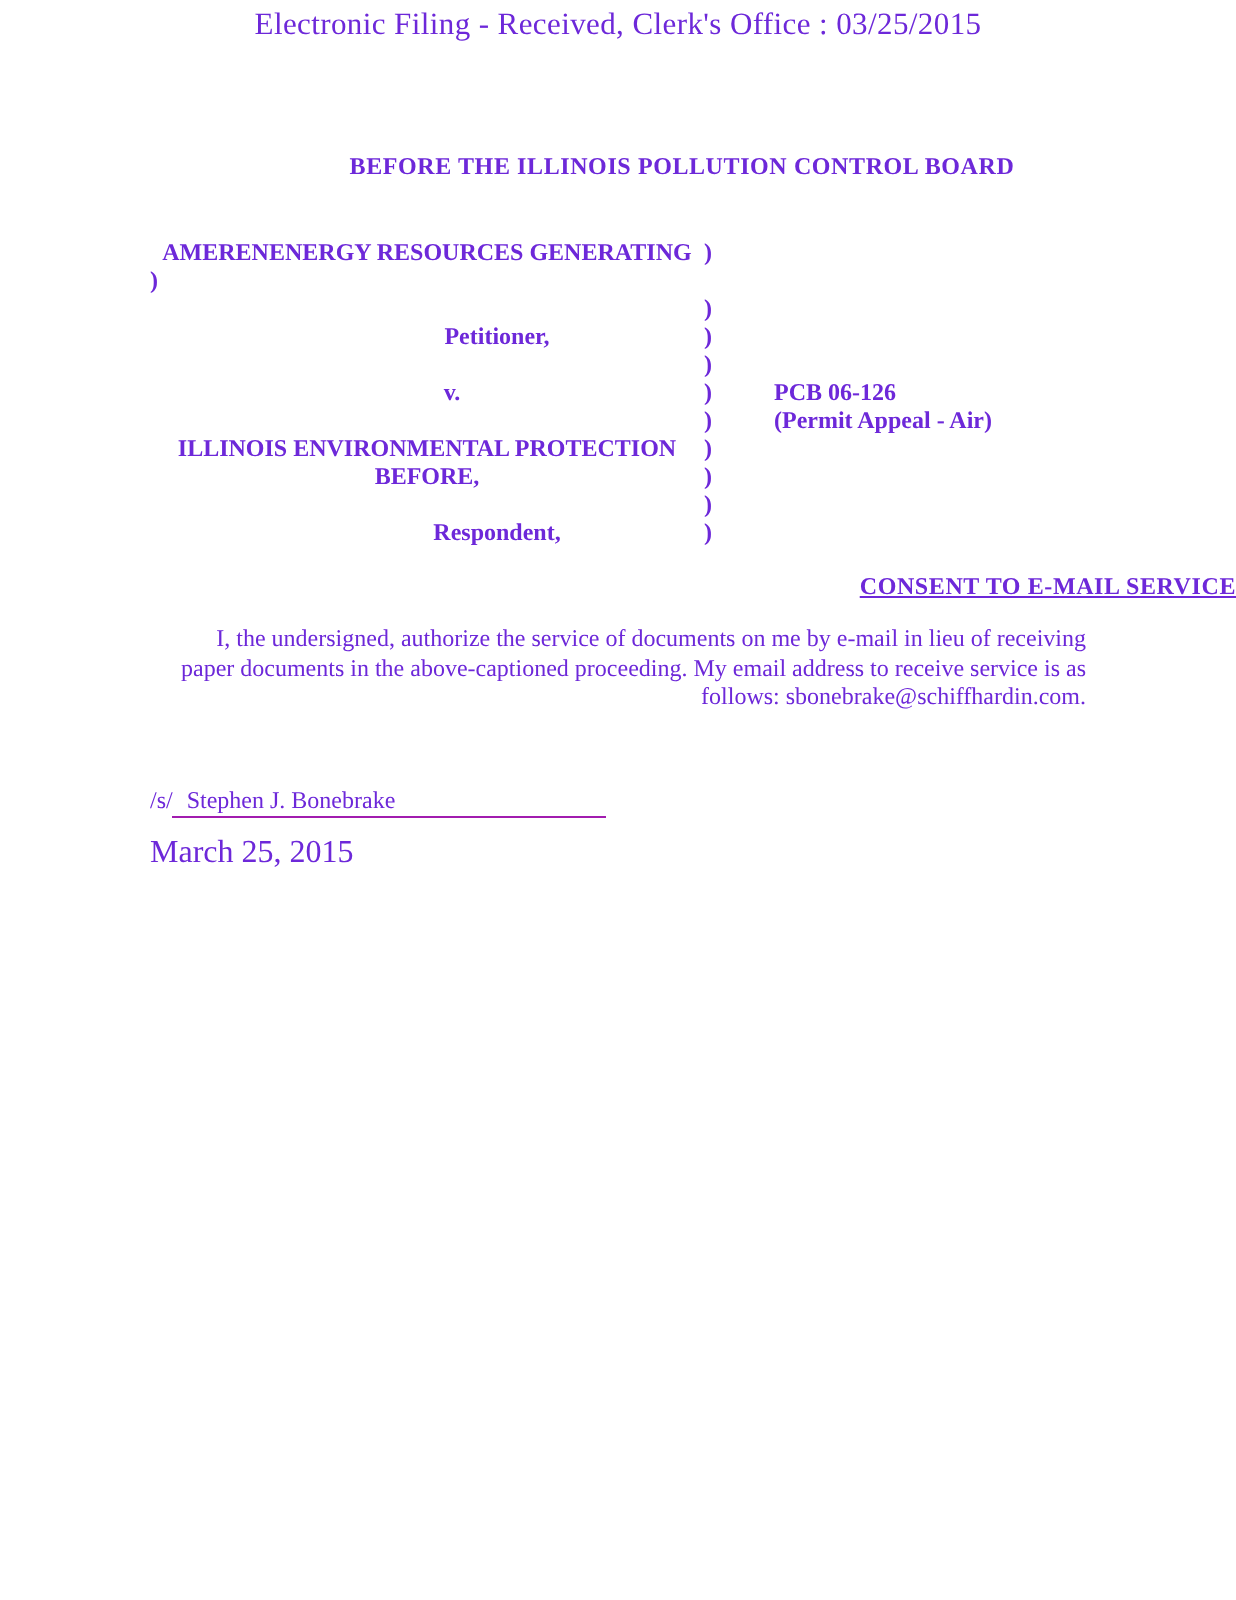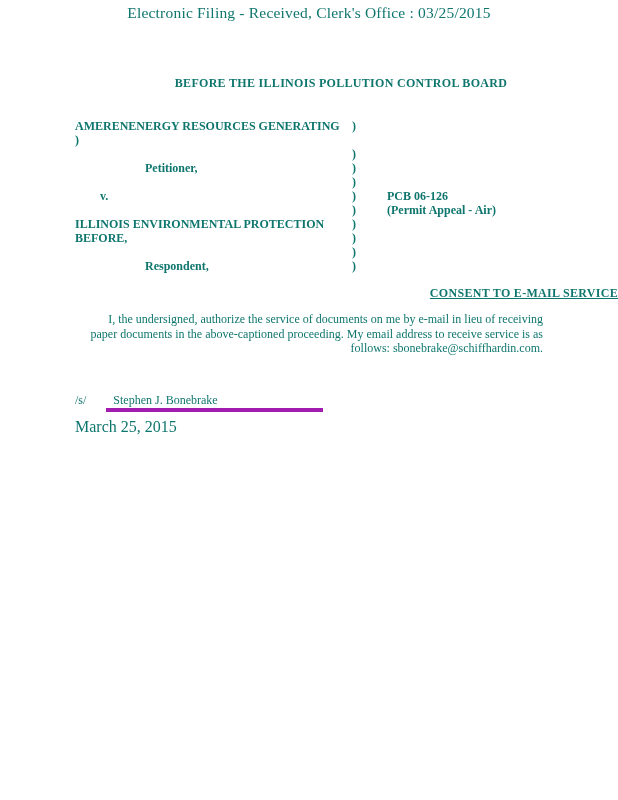--- a/index.html
+++ b/index.html
@@ -5,21 +5,21 @@
   html, body {
     margin: 0;
     padding: 0;
     background: #ffffff;
   }
   .page {
     position: relative;
     width: 618px;
     height: 800px;
     background: #ffffff;
-    color: #0f766e;
+    color: #6d28d9;
     font-family: "Liberation Serif", "DejaVu Serif", serif;
     overflow: hidden;
   }
   .efile-header {
     position: absolute;
     top: 4px;
     left: 0;
     width: 100%;
     text-align: center;
     font-size: 15.5px;
@@ -43,21 +43,21 @@
     width: 480px;
     font-size: 12px;
     font-weight: bold;
   }
   .cap-row {
     display: flex;
     height: 14px;
     line-height: 14px;
     white-space: nowrap;
   }
-  .cap-left  { width: 277px; }
+  .cap-left  { width: 277px; text-align: center; }
   .cap-paren { width: 35px; }
   .cap-right { flex: 1; }
   .ind-role  { padding-left: 70px; box-sizing: border-box; }
   .ind-v     { padding-left: 25px; box-sizing: border-box; }
   .consent-heading {
     position: absolute;
     top: 286px;
     left: 0;
     width: 100%;
     text-align: right;
@@ -82,23 +82,22 @@
     position: absolute;
     top: 393px;
     left: 75px;
     font-size: 12px;
     line-height: 15px;
     white-space: nowrap;
   }
   .sig-underlined {
     display: inline-block;
     width: 210px;
-    border-bottom: 4px solid #a21caf;
+    border-bottom: 1px solid #a21caf;
     padding-left: 7px;
-    margin-left: 20px;
   }
   .date-line {
     position: absolute;
     top: 418px;
     left: 75px;
     font-size: 16px;
   }
 </style>
 </head>
 <body>

